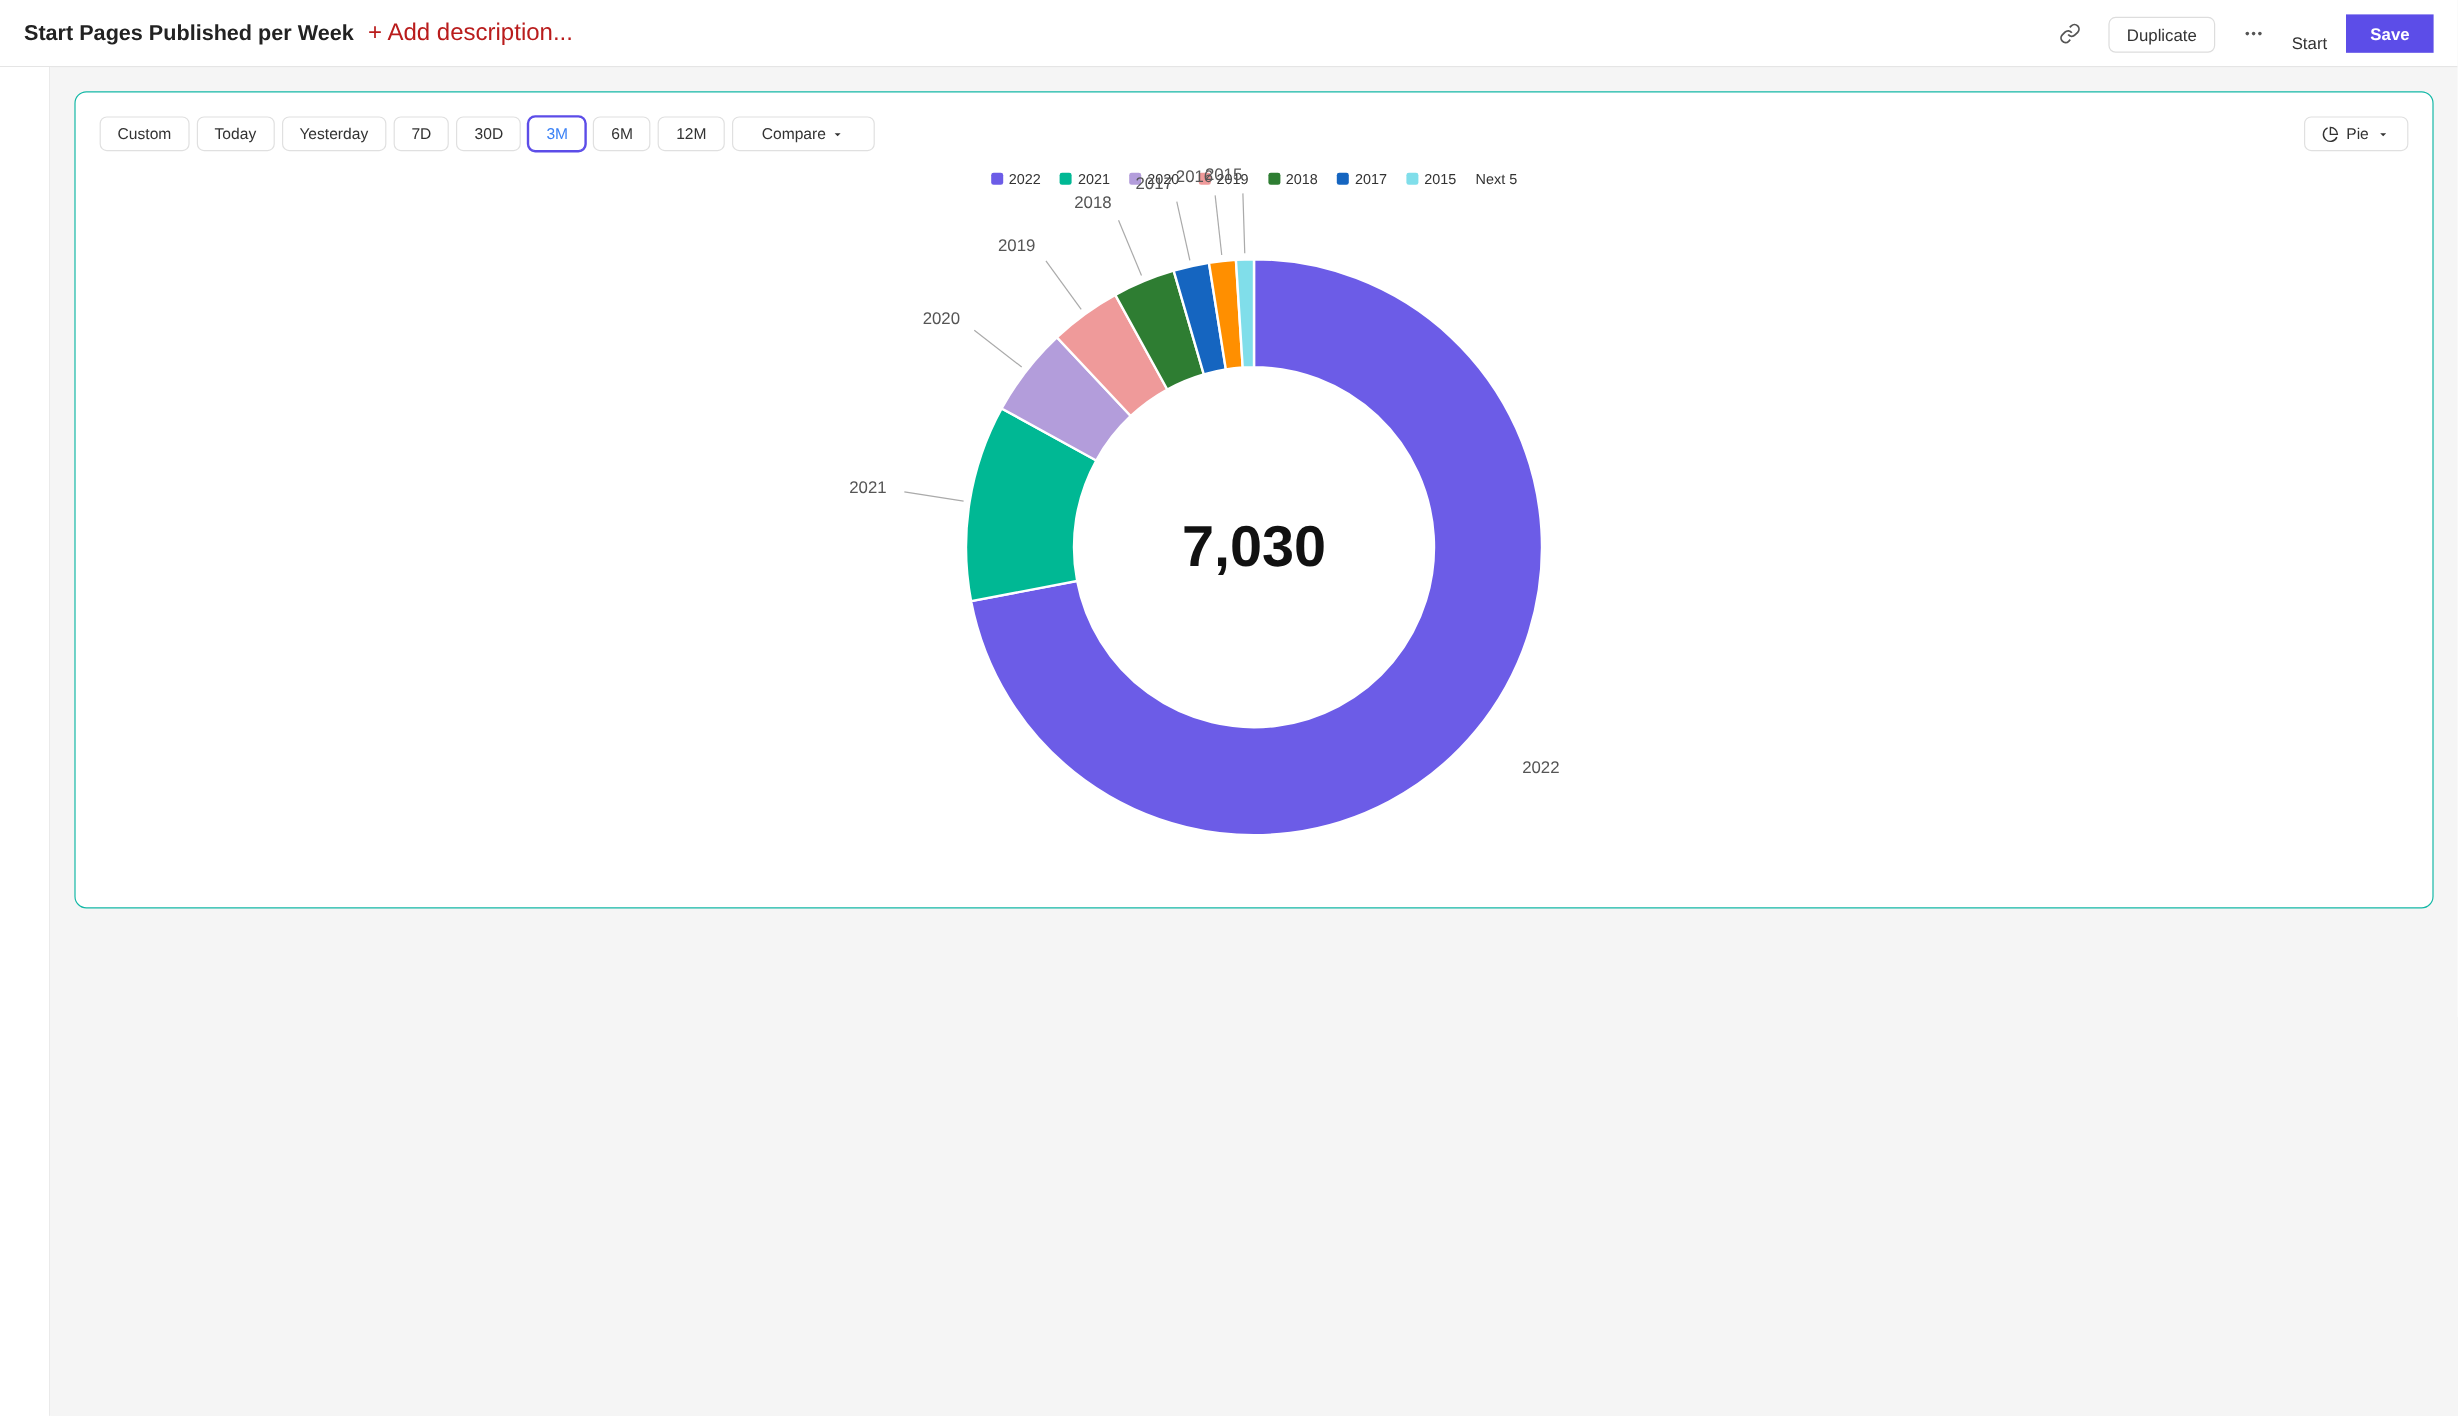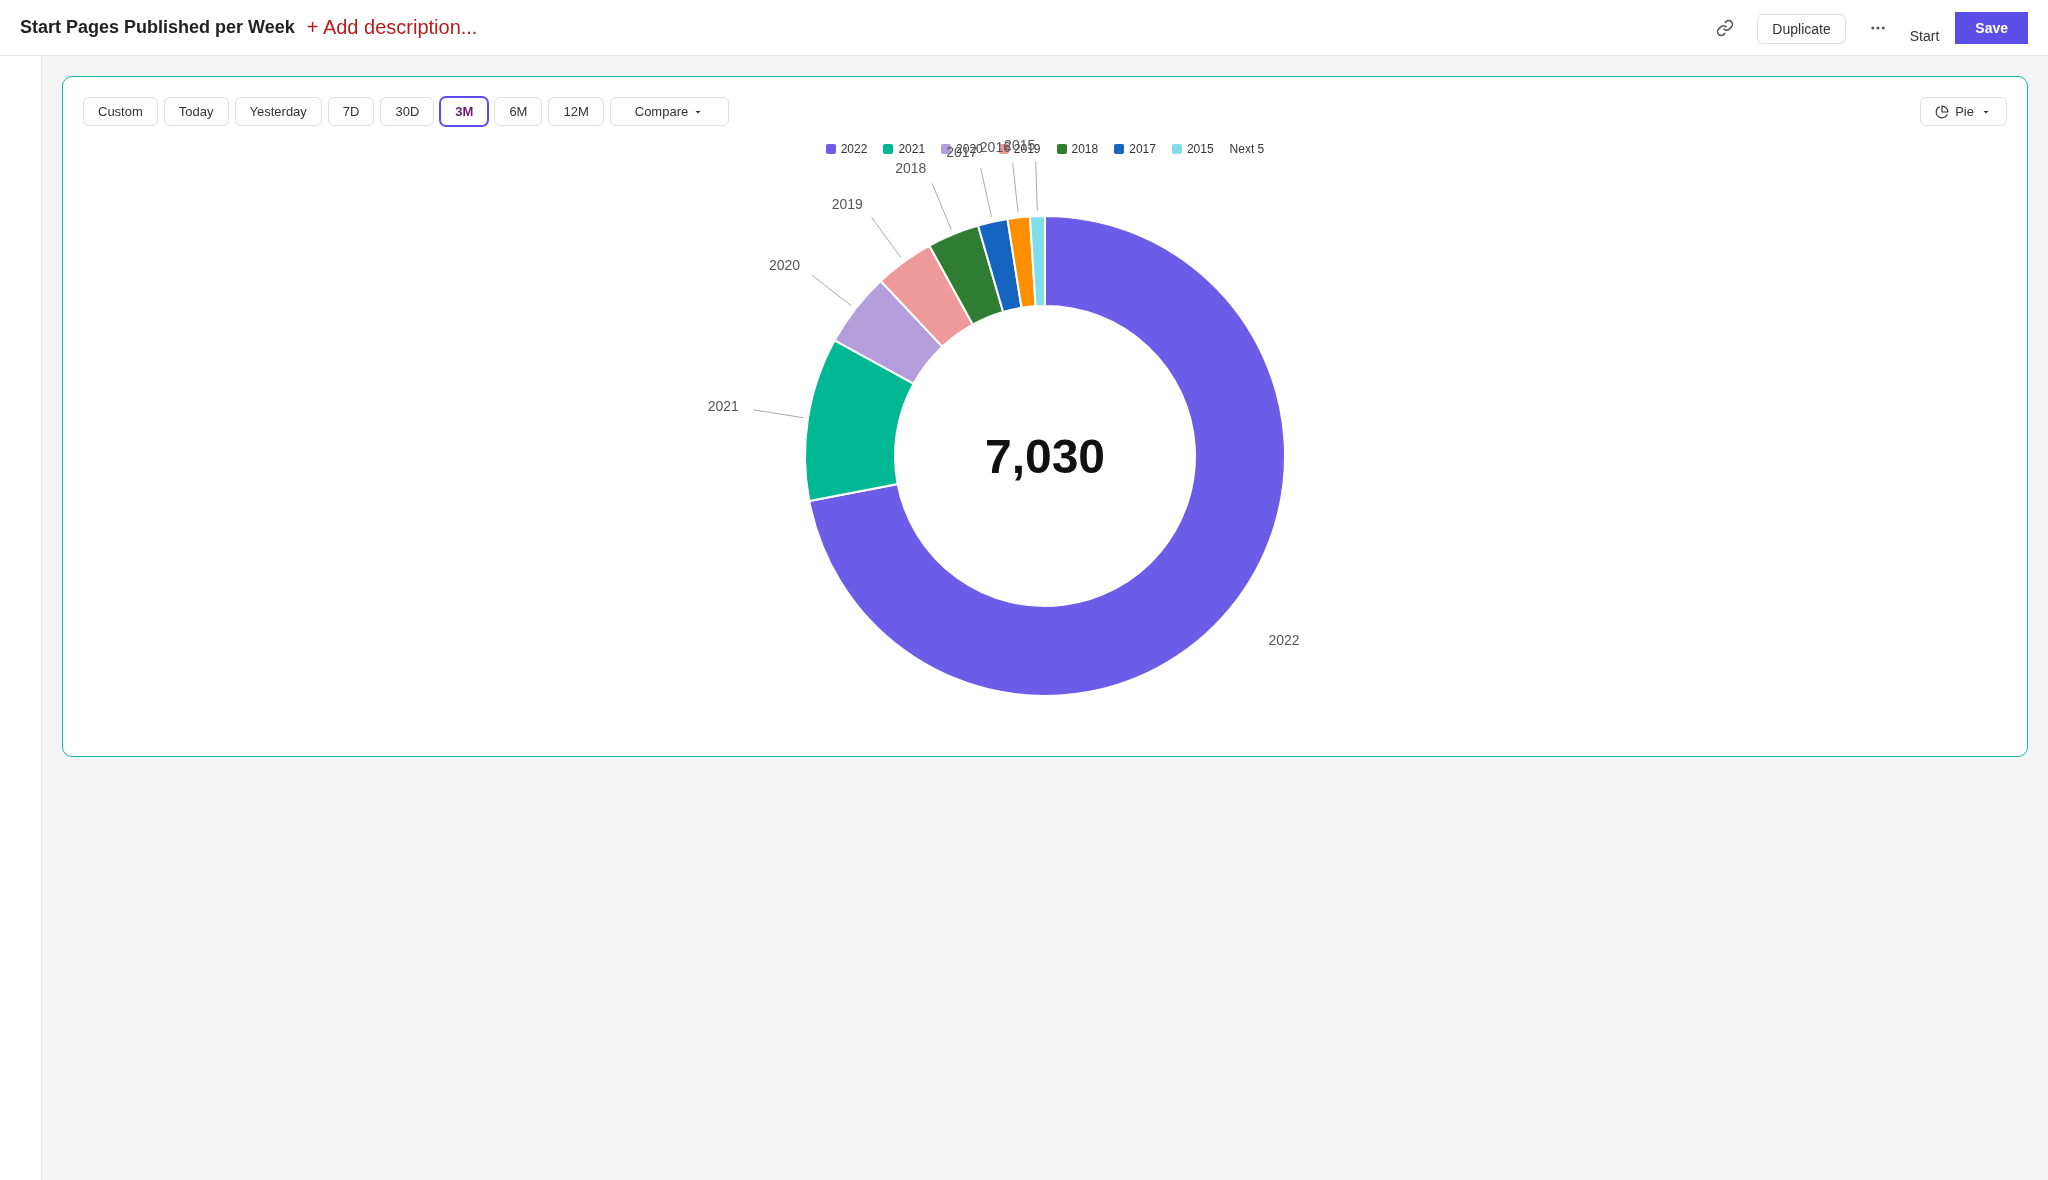--- a/index.html
+++ b/index.html
@@ -47,23 +47,22 @@
     }
 
     .toolbar {
       display: flex; align-items: center; gap: 6px; margin-bottom: 16px;
     }
     .toolbar-btn {
       padding: 6px 14px; border: 1px solid #e0e0e0; border-radius: 6px;
       background: #fff; font-size: 13px; cursor: pointer; color: #333;
     }
     .toolbar-btn.active {
-      background: #fff; border-color: #5c4de8; color: #701a75;
+      background: #fff; border-color: #5c4de8; color: #3b82f6;
       box-shadow: 0 0 0 1px #5c4de8;
-      font-weight: bold;
     }
     .toolbar-btn.calendar {
       display: flex; align-items: center; gap: 6px;
     }
     .compare-btn {
       padding: 6px 24px; border: 1px solid #e0e0e0; border-radius: 6px;
       background: #fff; font-size: 13px; cursor: pointer; color: #333;
       display: flex; align-items: center; gap: 4px;
     }
     .toolbar-right { margin-left: auto; }

